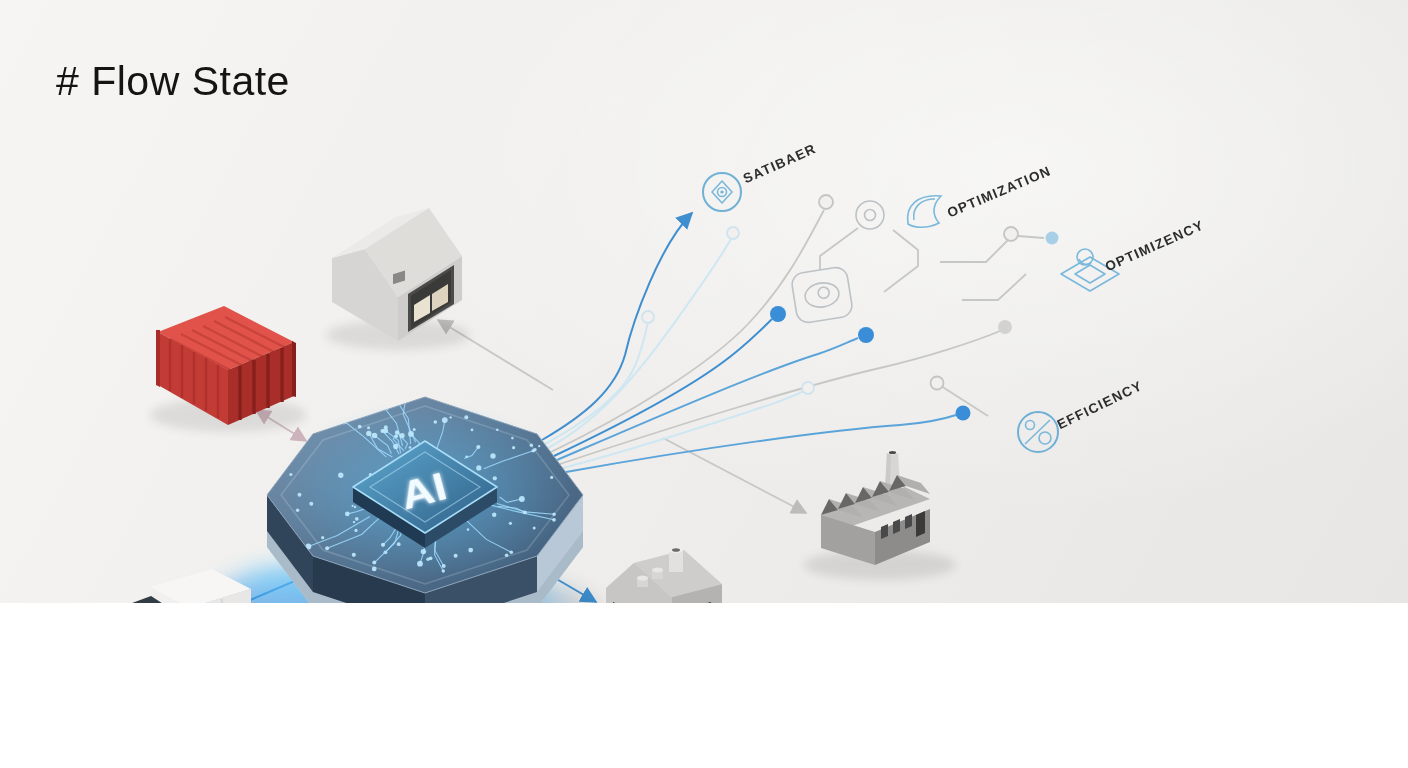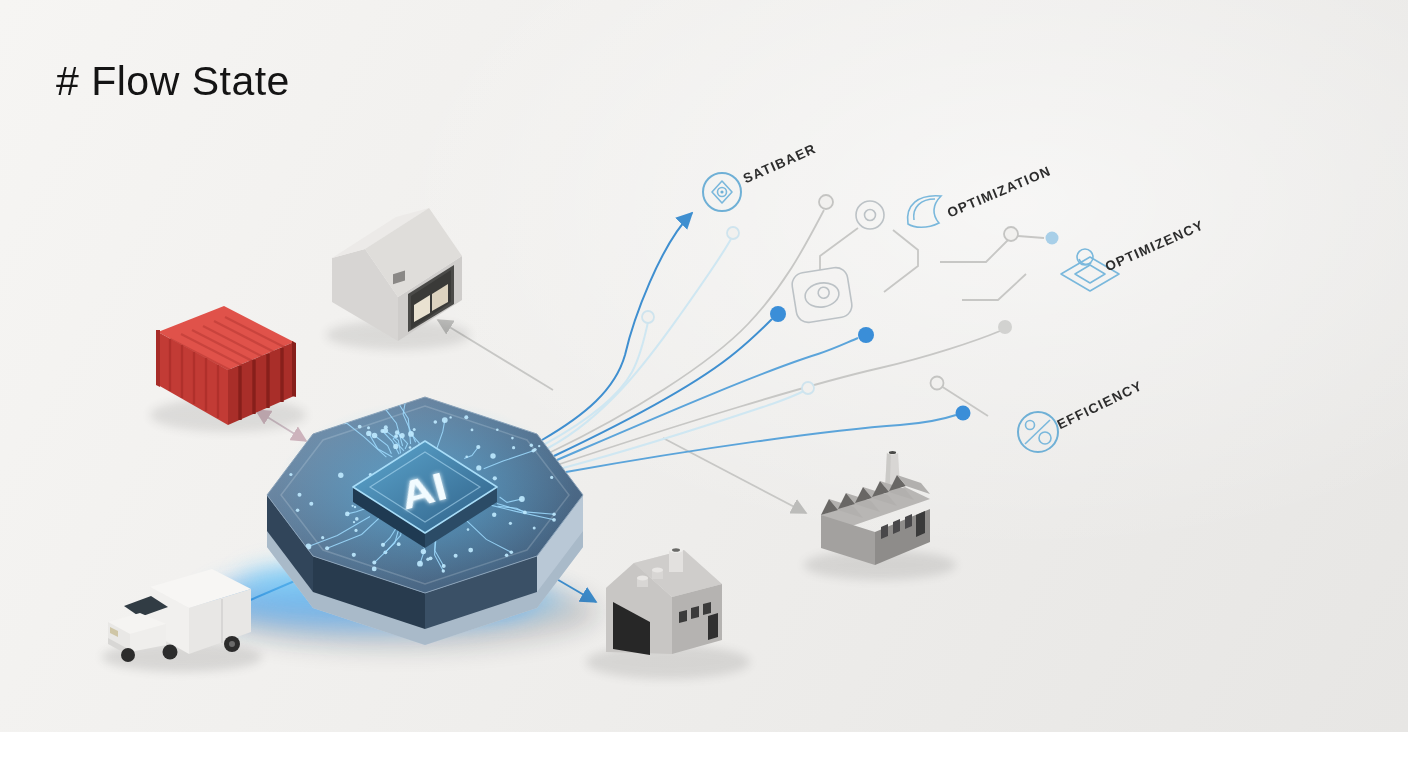--- a/index.html
+++ b/index.html
@@ -1,18 +1,18 @@
 <!DOCTYPE html>
 <html><head>
 <meta charset="utf-8">
 <style>
   html,body{margin:0;padding:0;}
   .stage{
     position:relative;
-    width:1408px;height:732px;
+    width:1408px;height:603px;
     overflow:hidden;
     background:
       radial-gradient(900px 500px at 72% 28%, rgba(255,255,255,.55), rgba(255,255,255,0) 70%),
       linear-gradient(118deg,#f6f5f3 0%, #efeeec 48%, #e7e6e4 100%);
     font-family:"Liberation Sans", sans-serif;
   }
   .title{
     position:absolute;left:56px;top:58px;
     font-size:41px;font-weight:400;color:#141414;letter-spacing:.5px;
   }

